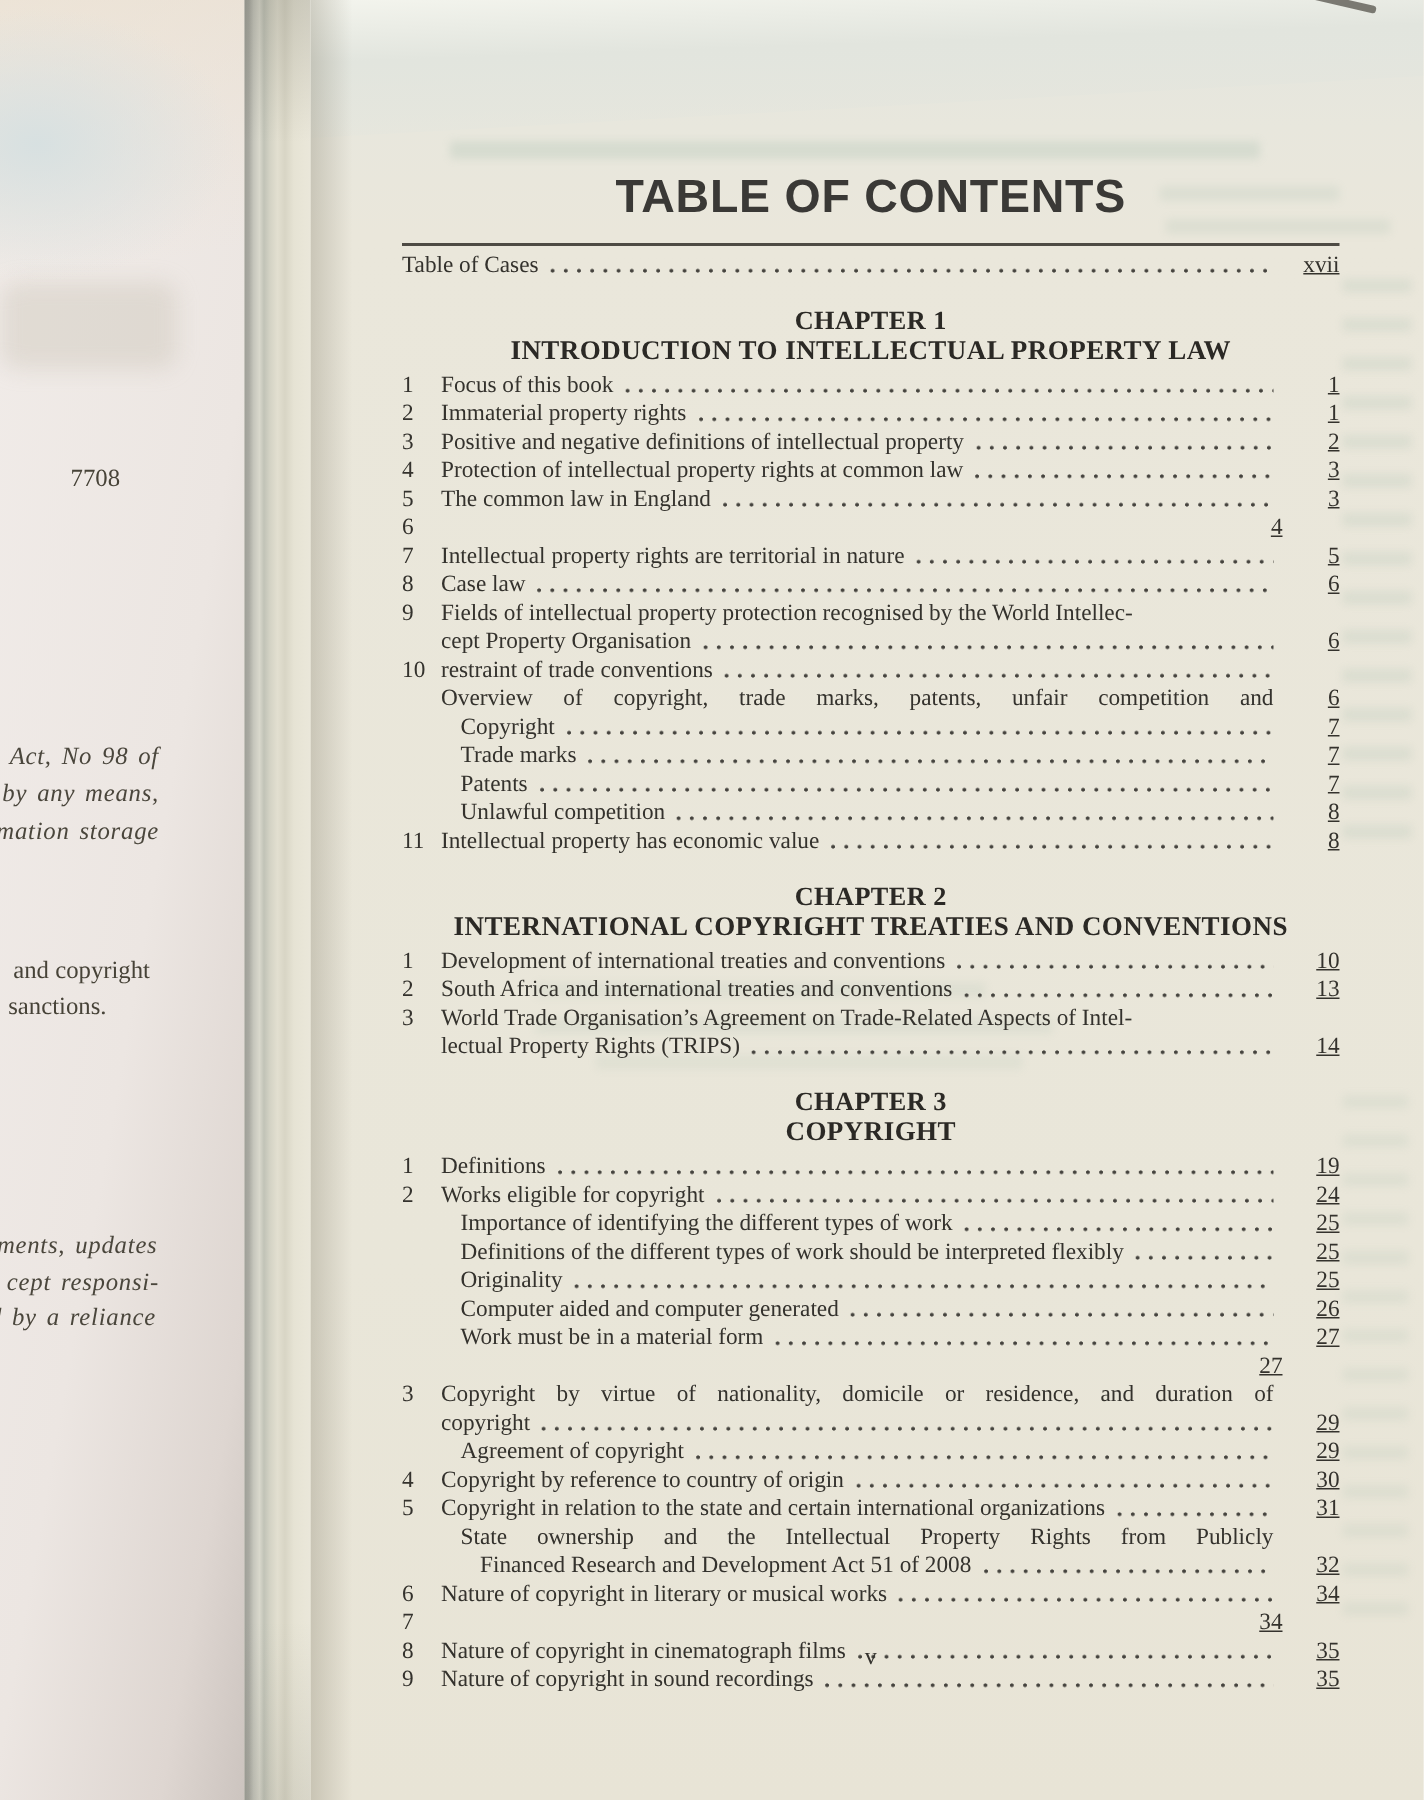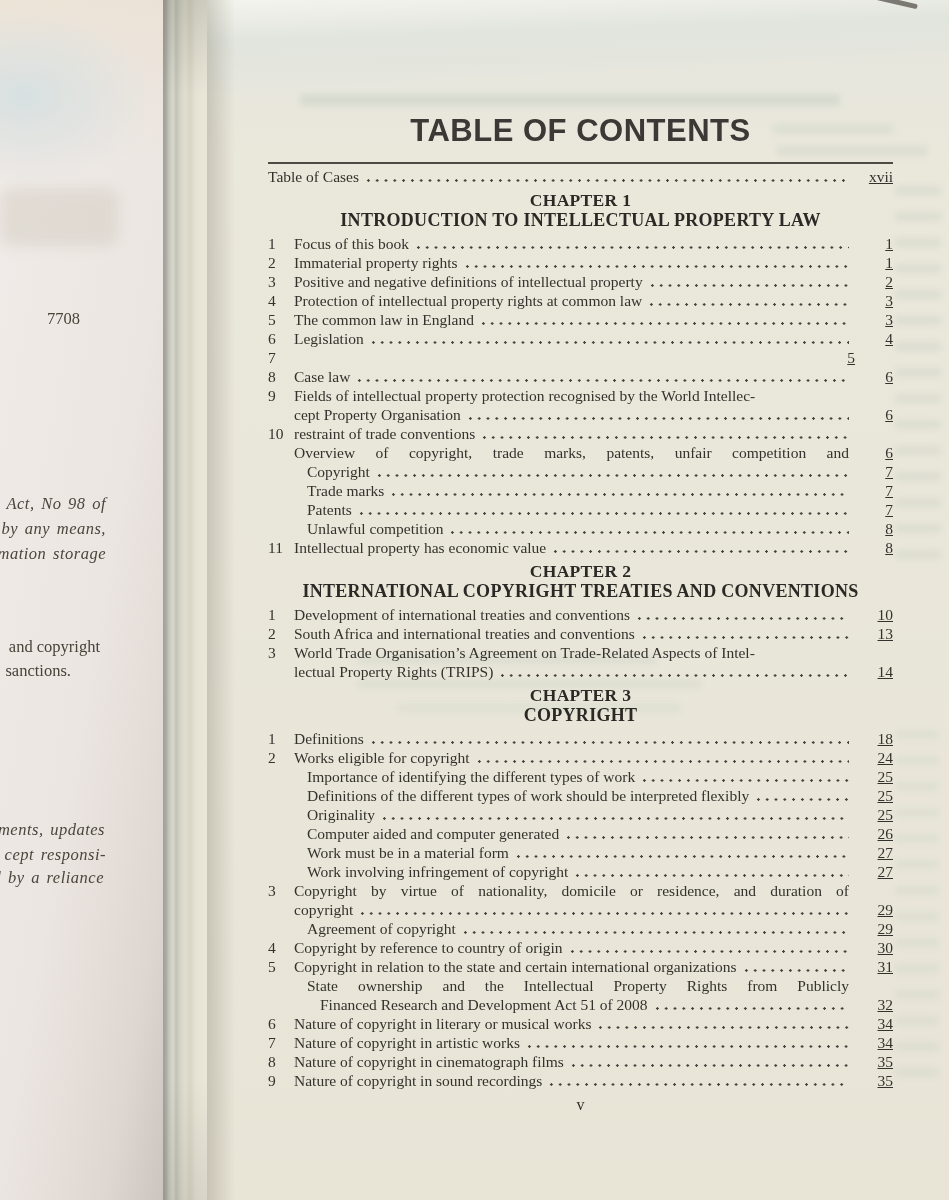--- a/index.html
+++ b/index.html
@@ -48,21 +48,21 @@
   .lines{padding-right:6px;min-width:0;}
   .lines.ind1{padding-left:13px;}
   .line{line-height:19px;white-space:nowrap;}
   .line.j{white-space:normal;text-align:justify;text-align-last:justify;}
   .line.last{display:flex;align-items:baseline;white-space:nowrap;}
   .leader{flex:1 1 auto;margin-left:5px;min-width:10px;height:16px;align-self:flex-end;
     background-image:radial-gradient(circle,#45433e 1.05px,rgba(69,67,62,0) 1.45px);
     background-size:8.8px 3px;background-repeat:repeat-x;background-position:left bottom 4px;}
   .pg{align-self:end;text-align:right;line-height:19px;text-decoration:underline;}
   .chap-h{text-align:center;font-weight:bold;font-size:17.5px;line-height:20px;
-    margin-top:4px;letter-spacing:.3px;color:#2b2925;}
+    margin-top:17px;letter-spacing:.3px;color:#2b2925;}
   .chap-sub{text-align:center;font-weight:bold;font-size:18px;line-height:21px;
     margin-bottom:3px;letter-spacing:.3px;color:#2b2925;}
   .folio{position:absolute;left:0;width:625px;top:1096px;text-align:center;
     font-size:16px;color:#34322d;}
 </style>
 </head>
 <body>
 
 <div id="scene">
 
@@ -181,30 +181,30 @@
             <div class="lines">
               <div class="line last">
                 <span>The common law in England</span>
                 <span class="leader"></span>
               </div>
             </div>
             <span class="pg">3</span>
           </div>
           <div class="entry">
             <span class="num">6</span>
-            <div class="lines">
-              <div class="line last">
-                <span>Legislation</span>
-                <span class="leader"></span>
-              </div>
-            </div>
             <span class="pg">4</span>
           </div>
           <div class="entry">
             <span class="num">7</span>
+            <div class="lines">
+              <div class="line last">
+                <span>Intellectual property rights are territorial in nature</span>
+                <span class="leader"></span>
+              </div>
+            </div>
             <span class="pg">5</span>
           </div>
           <div class="entry">
             <span class="num">8</span>
             <div class="lines">
               <div class="line last">
                 <span>Case law</span>
                 <span class="leader"></span>
               </div>
             </div>
@@ -318,21 +318,21 @@
           <div class="chap-h">CHAPTER 3</div>
           <div class="chap-sub">COPYRIGHT</div>
           <div class="entry">
             <span class="num">1</span>
             <div class="lines">
               <div class="line last">
                 <span>Definitions</span>
                 <span class="leader"></span>
               </div>
             </div>
-            <span class="pg">18</span>
+            <span class="pg">19</span>
           </div>
           <div class="entry">
             <span class="num">2</span>
             <div class="lines">
               <div class="line last">
                 <span>Works eligible for copyright</span>
                 <span class="leader"></span>
               </div>
             </div>
             <span class="pg">24</span>
@@ -382,26 +382,20 @@
             <div class="lines ind1">
               <div class="line last">
                 <span>Work must be in a material form</span>
                 <span class="leader"></span>
               </div>
             </div>
             <span class="pg">27</span>
           </div>
           <div class="entry">
             <span class="num"></span>
-            <div class="lines ind1">
-              <div class="line last">
-                <span>Work involving infringement of copyright</span>
-                <span class="leader"></span>
-              </div>
-            </div>
             <span class="pg">27</span>
           </div>
           <div class="entry">
             <span class="num">3</span>
             <div class="lines">
               <div class="line j">Copyright by virtue of nationality, domicile or residence, and duration of</div>
               <div class="line last">
                 <span>copyright</span>
                 <span class="leader"></span>
               </div>
@@ -454,26 +448,20 @@
             <div class="lines">
               <div class="line last">
                 <span>Nature of copyright in literary or musical works</span>
                 <span class="leader"></span>
               </div>
             </div>
             <span class="pg">34</span>
           </div>
           <div class="entry">
             <span class="num">7</span>
-            <div class="lines">
-              <div class="line last">
-                <span>Nature of copyright in artistic works</span>
-                <span class="leader"></span>
-              </div>
-            </div>
             <span class="pg">34</span>
           </div>
           <div class="entry">
             <span class="num">8</span>
             <div class="lines">
               <div class="line last">
                 <span>Nature of copyright in cinematograph films</span>
                 <span class="leader"></span>
               </div>
             </div>

